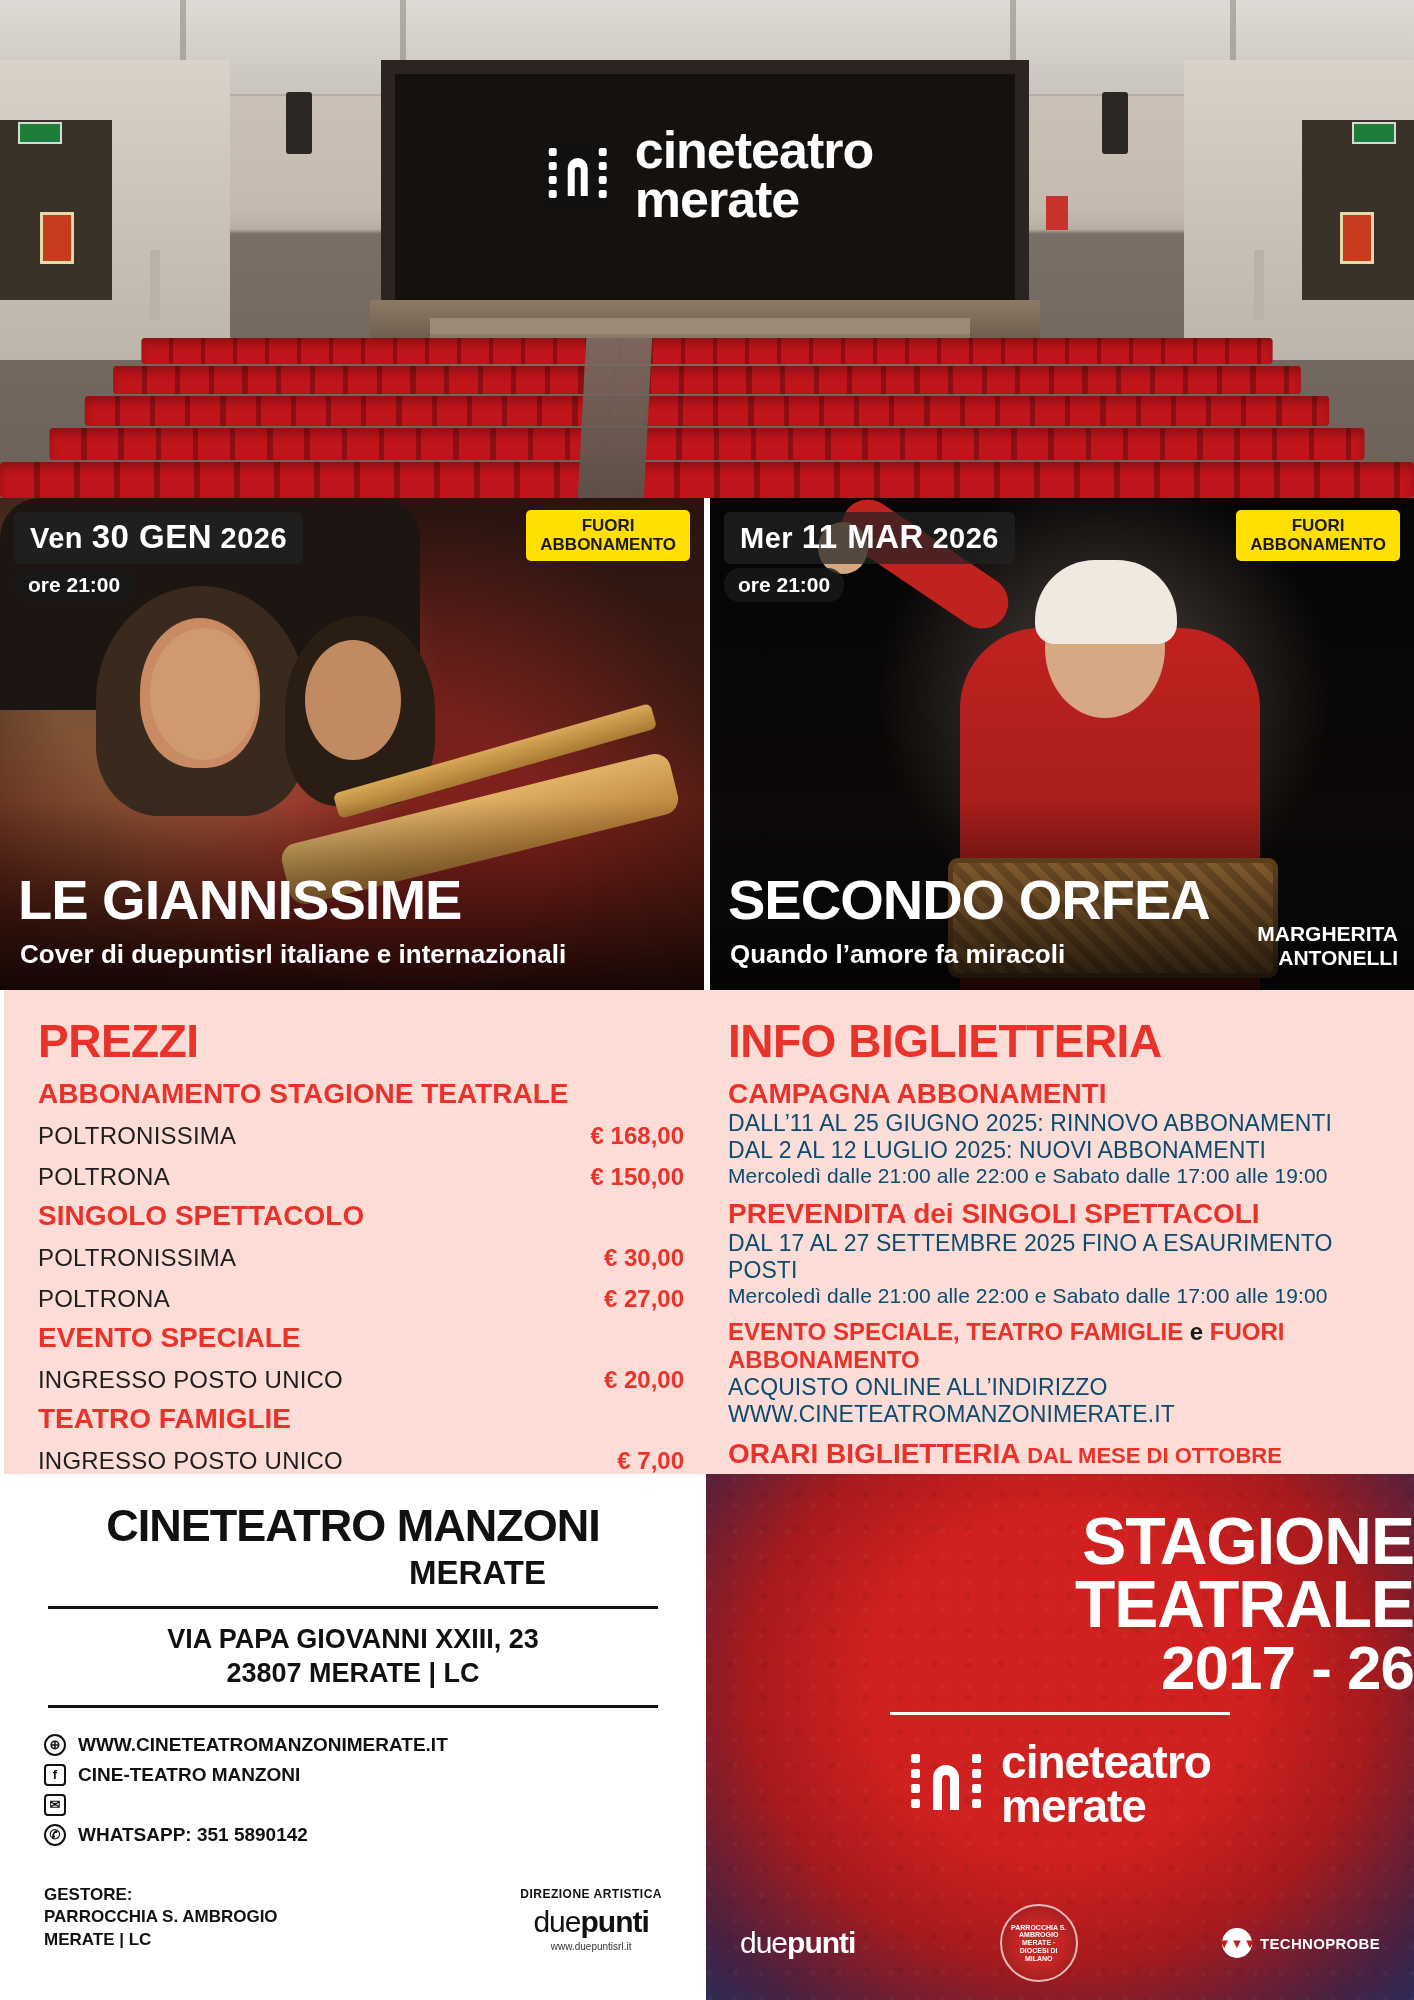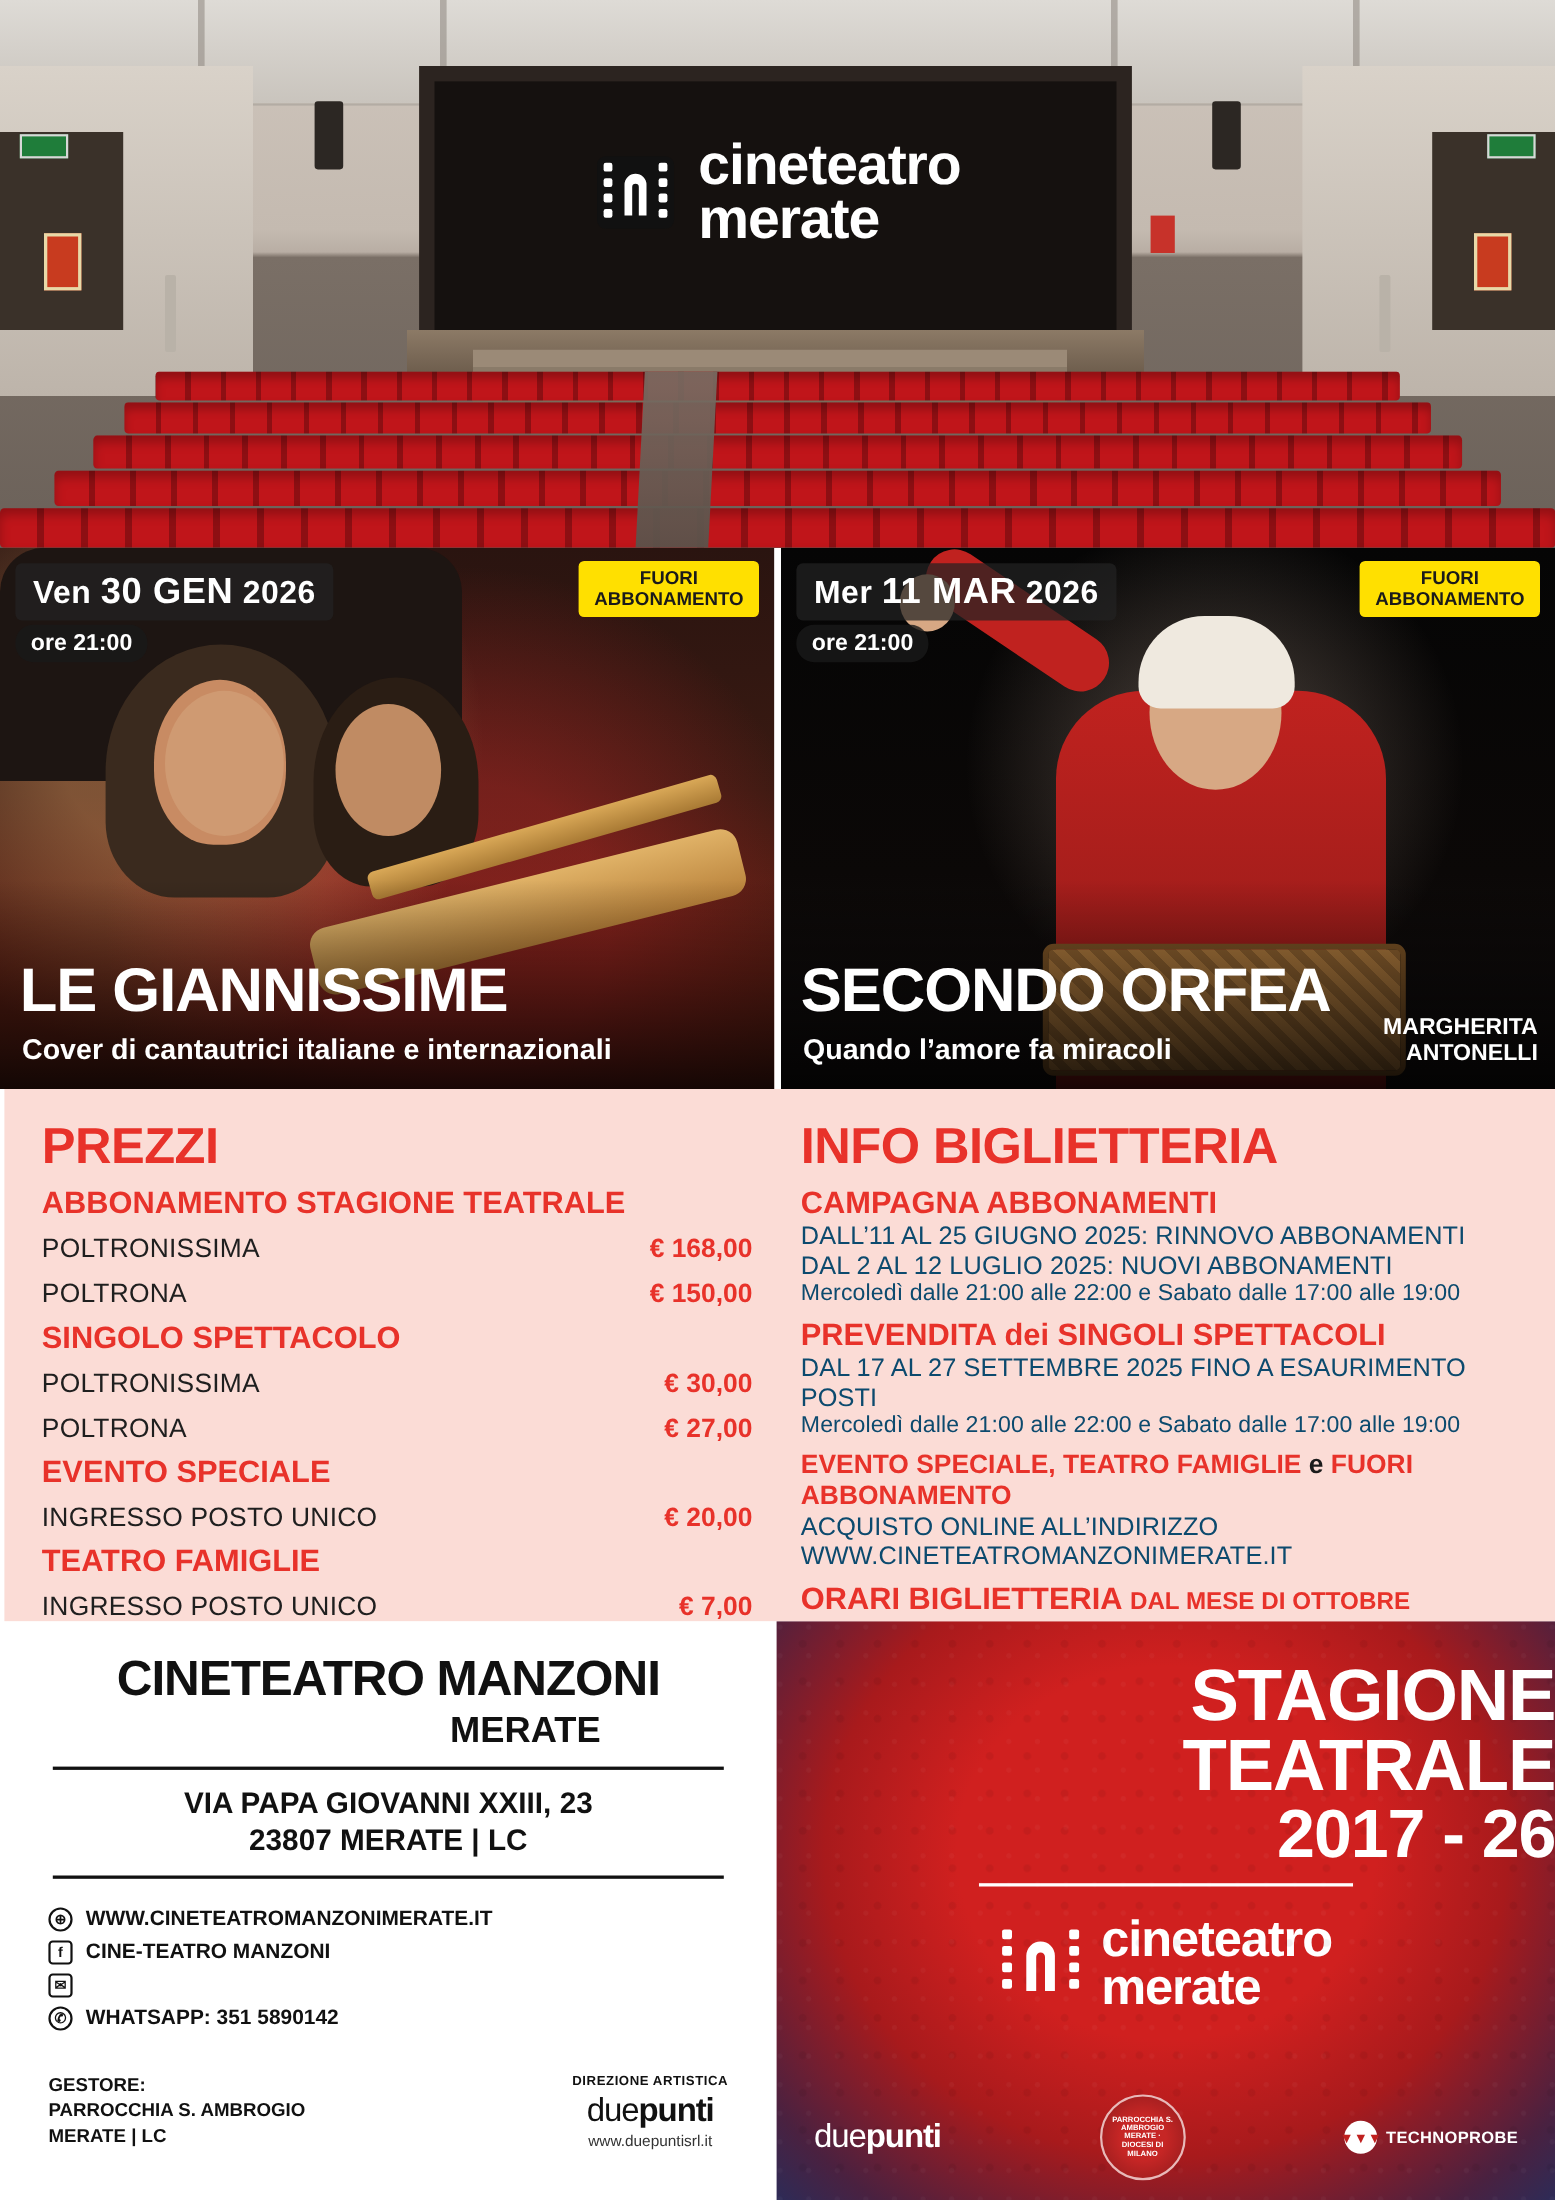--- a/index.html
+++ b/index.html
@@ -255,21 +255,21 @@
     display: flex; justify-content: space-between; align-items: flex-end;
     margin-top: 34px; padding: 0 14px;
   }
   .gestore { font-size: 17px; font-weight: bold; color: #111; line-height: 1.35; }
   .duepunti-block { text-align: center; }
   .dir-art { font-size: 12px; font-weight: bold; color: #111; letter-spacing: .5px; }
   .duepunti-logo {
     font-size: 30px; font-weight: bold; color: #111; letter-spacing: -1px; margin-top: 4px;
   }
   .duepunti-logo .light { font-weight: normal; }
-  .duepunti-url { font-size: 14px; color: #333; margin-top: 2px; text-align: center; }
+  .duepunti-url { font-size: 10px; color: #333; margin-top: 2px; text-align: center; }
 
   
   .footer-right {
     position: absolute; left: 706px; top: 1474px;
     width: 708px; height: 526px;
     background:
       radial-gradient(ellipse at 50% 40%, #d0201f 0 38%, #a81a1c 62%, #4a2140 88%, #2d2b57 100%);
     overflow: hidden;
   }
   .poster-grain {
@@ -412,21 +412,21 @@
         <span>Ven</span>
         <span class="big">30 GEN</span>
         <span>2026</span>
       </div>
       <div class="time-badge">ore 21:00</div>
       <div class="fuori-badge">
         <div>FUORI</div>
         <div>ABBONAMENTO</div>
       </div>
       <div class="show-title">LE GIANNISSIME</div>
-      <div class="show-sub">Cover di cantautrici italiane e internazionali</div>
+      <div class="show-sub">Cover di duepuntisrl italiane e internazionali</div>
     </div>
 
     <div class="show">
       <div class="show-photo show2-photo">
         <div class="s2-arm"></div>
         <div class="s2-hand"></div>
         <div class="s2-body"></div>
         <div class="s2-head"></div>
         <div class="s2-scarf"></div>
         <div class="s2-basket"></div>

